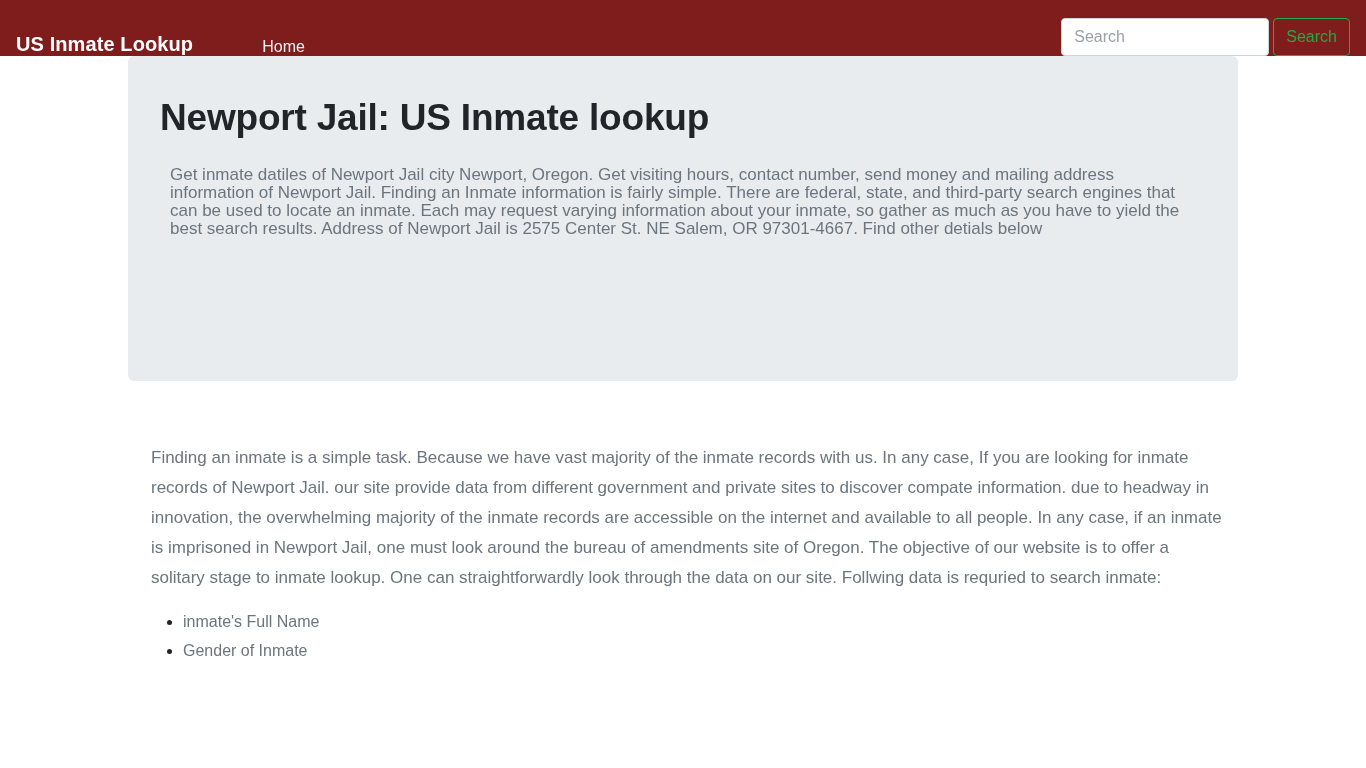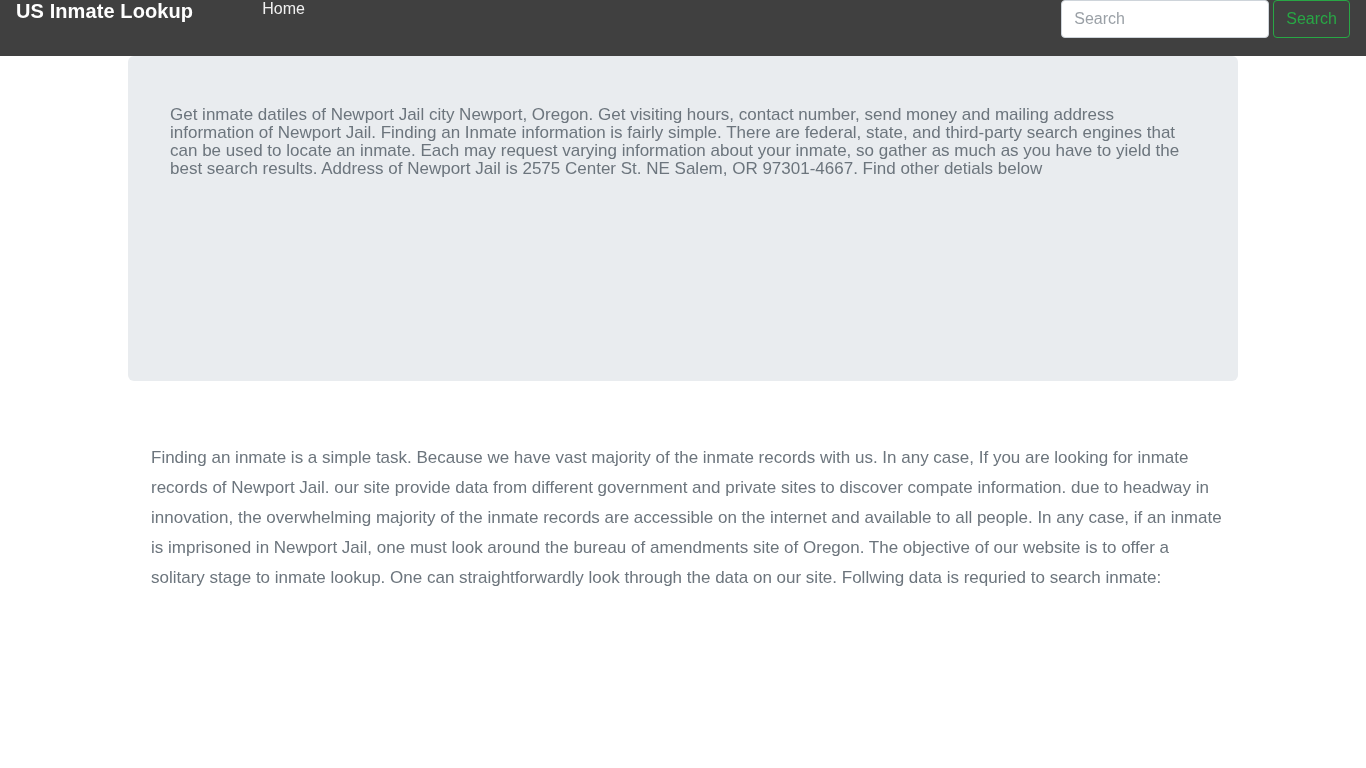--- a/index.html
+++ b/index.html
@@ -9,23 +9,23 @@
     width: 1366px;
     height: 768px;
     overflow: hidden;
     background: #ffffff;
     font-family: "Liberation Sans", sans-serif;
   }
 
   
   .navbar {
     height: 56px;
-    background: #404040;
+    background: #7f1d1d;
     display: flex;
-    align-items: flex-start;
+    align-items: flex-end;
     padding: 0 16px 0 16px;
     width: 100%;
   }
   .navbar-brand {
     color: #ffffff;
     font-size: 20px;
     font-weight: bold;
     letter-spacing: 0.1px;
     white-space: nowrap;
     text-decoration: none;
@@ -149,22 +149,27 @@
   <div class="nav-spacer"></div>
   <div class="search-form">
     <input class="search-input" type="text" placeholder="Search" style="">
     <button class="search-btn">Search</button>
   </div>
 </div>
 
 <div class="page">
 
   <div class="jumbotron">
+    <h1>Newport Jail: US Inmate lookup</h1>
     <p>Get inmate datiles of Newport Jail city Newport, Oregon. Get visiting hours, contact number, send money and mailing address information of Newport Jail. Finding an Inmate information is fairly simple. There are federal, state, and third-party search engines that can be used to locate an inmate. Each may request varying information about your inmate, so gather as much as you have to yield the best search results. Address of Newport Jail is 2575 Center St. NE Salem, OR 97301-4667. Find other detials below</p>
   </div>
 
   <div class="container">
     <div class="section">
       <p>Finding an inmate is a simple task. Because we have vast majority of the inmate records with us. In any case, If you are looking for inmate records of Newport Jail. our site provide data from different government and private sites to discover compate information. due to headway in innovation, the overwhelming majority of the inmate records are accessible on the internet and available to all people. In any case, if an inmate is imprisoned in Newport Jail, one must look around the bureau of amendments site of Oregon. The objective of our website is to offer a solitary stage to inmate lookup. One can straightforwardly look through the data on our site. Follwing data is requried to search inmate:</p>
+      <ul>
+        <li>inmate's Full Name</li>
+        <li>Gender of Inmate</li>
+      </ul>
     </div>
   </div>
 
 </div>
 
 </body></html>

